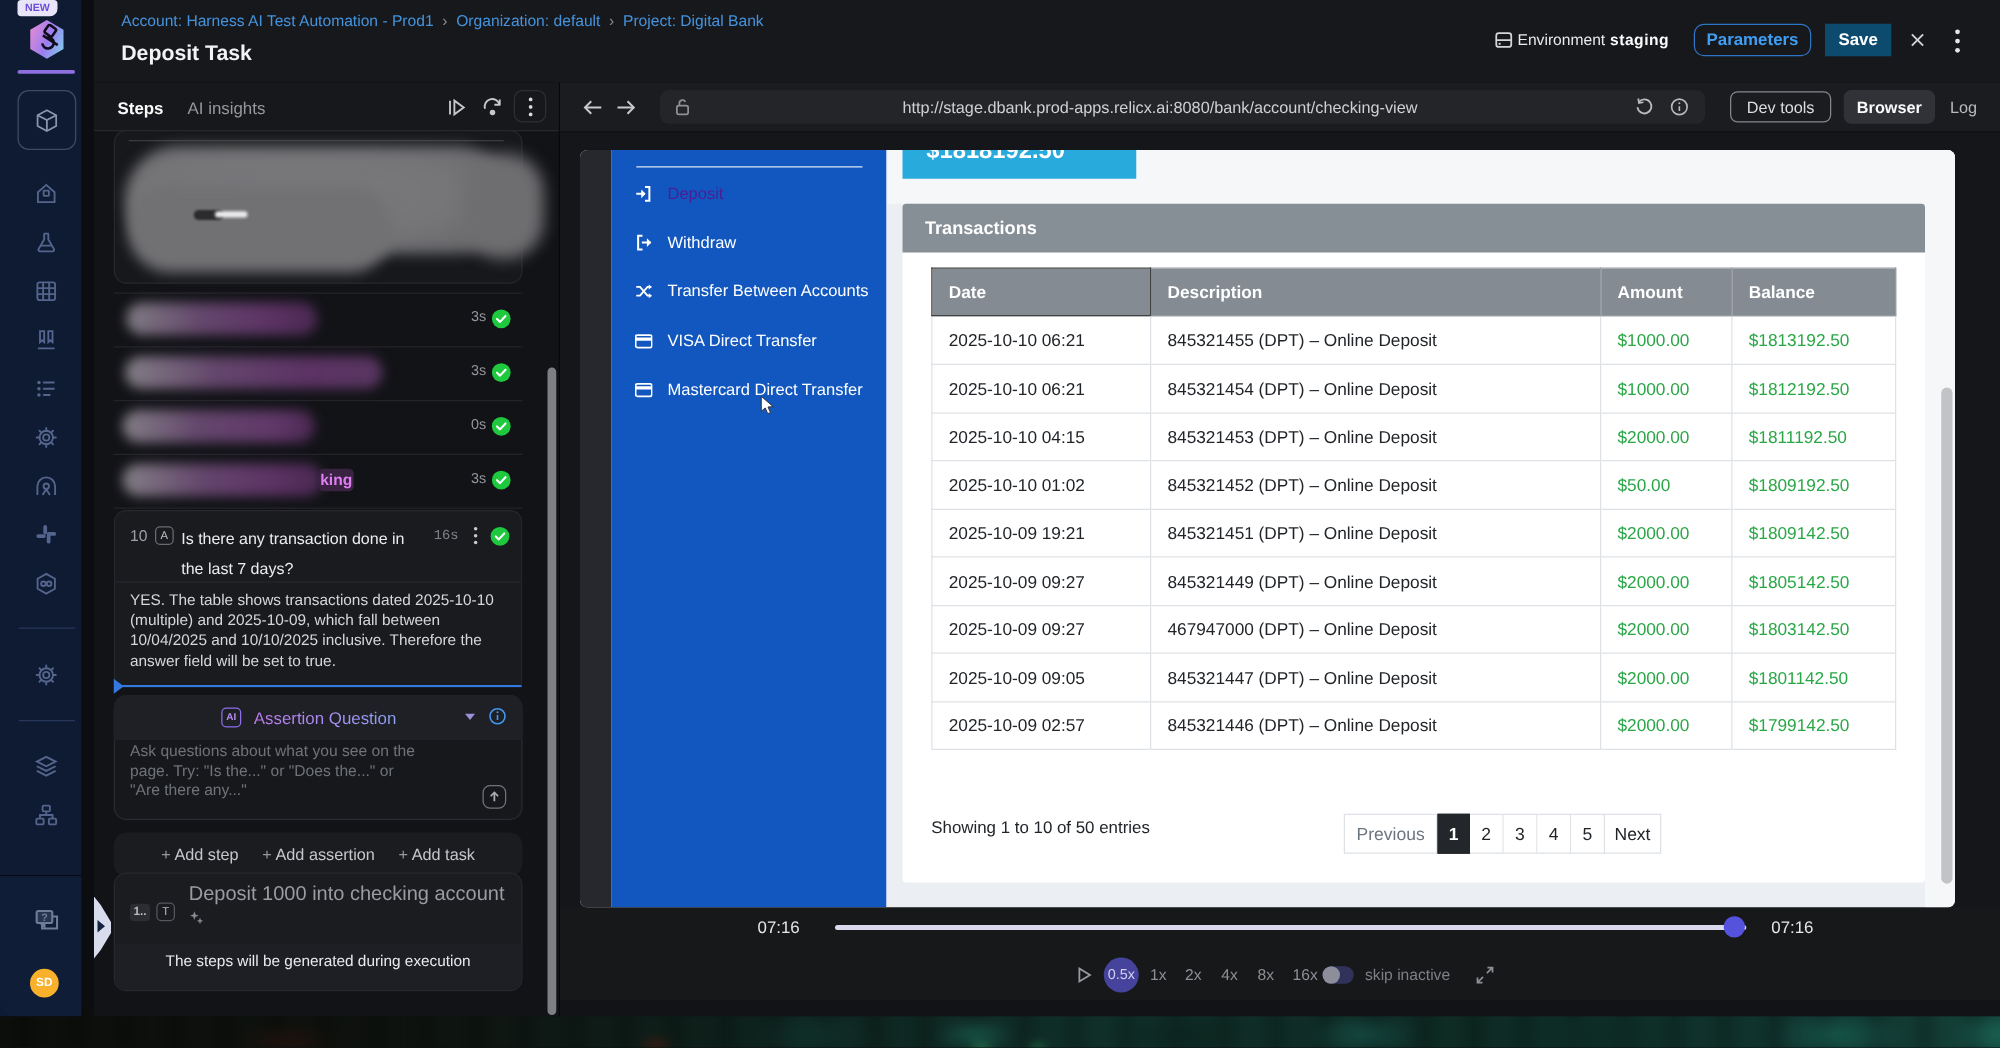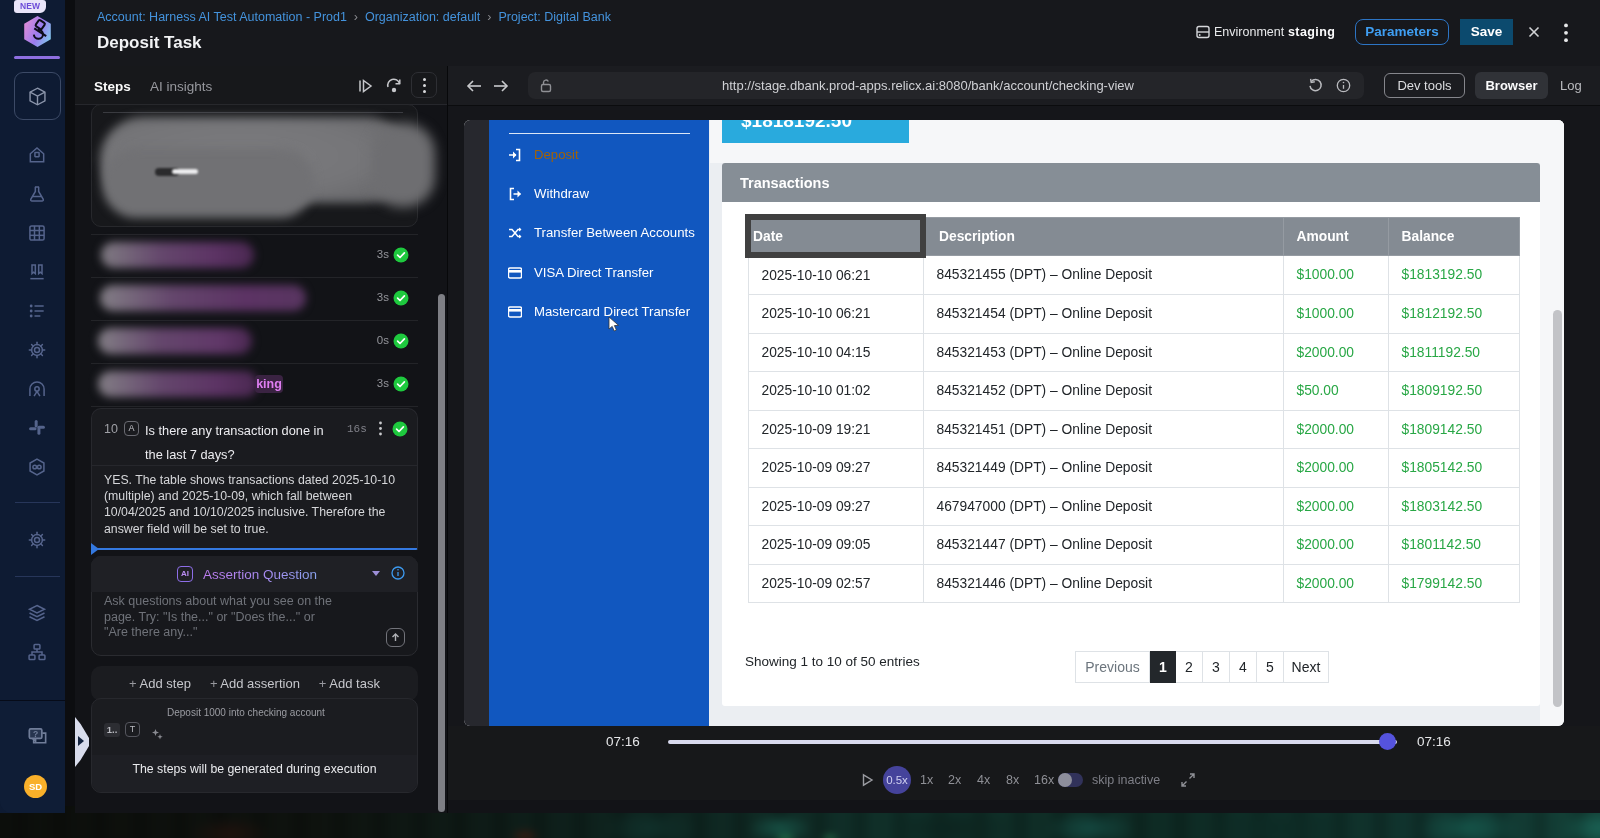--- a/index.html
+++ b/index.html
@@ -276,21 +276,21 @@
       </svg>
 
     <div class="abs" style="left:16px;top:600px;width:327px;height:35px;background:#1b1c20;border-radius:10px;display:flex;align-items:center;justify-content:center;gap:19px;font-size:13px;font-weight:500;color:#c6c7cc;">
         <span><span style="color:#97989e;font-weight:400;">+</span> Add step</span>
         <span><span style="color:#97989e;font-weight:400;">+</span> Add assertion</span>
         <span><span style="color:#97989e;font-weight:400;">+</span> Add task</span>
       </div>
 
     <div class="abs" style="left:16px;top:632px;width:327px;height:95px;background:#1b1c20;border:1px solid #27282d;border-radius:10px;"></div>
     <div class="abs" style="left:17px;top:689px;width:325px;height:37px;background:#1e1f24;border-radius:0 0 10px 10px;"></div>
-    <div class="abs" style="left:92px;top:641px;font-size:10px;font-weight:500;color:#9b9ca2;">Deposit 1000 into checking account</div>
+    <div class="abs" style="left:76px;top:641px;font-size:16px;font-weight:500;color:#9b9ca2;">Deposit 1000 into checking account</div>
     <div class="abs" style="left:29px;top:657px;width:16px;height:14px;background:#2c2d32;border-radius:3px;color:#b9bac0;font-size:9.5px;font-weight:bold;text-align:center;line-height:14px;">1..</div>
     <div class="abs" style="left:50px;top:656px;width:15px;height:15px;border:1.2px solid #55565e;border-radius:4px;color:#b9bac0;font-size:9px;text-align:center;line-height:13px;">T</div>
     <svg class="abs" style="left:76px;top:662px;" width="13" height="13" viewBox="0 0 13 13" fill="#8a8b92">
         <path d="M4.5 1 5.4 3.6 8 4.5 5.4 5.4 4.5 8 3.6 5.4 1 4.5 3.6 3.6Z"></path>
         <path d="M9 6 9.7 8 11.7 8.7 9.7 9.4 9 11.4 8.3 9.4 6.3 8.7 8.3 8Z"></path>
       </svg>
     <div class="abs" style="left:17px;top:696px;width:325px;text-align:center;font-size:12.3px;font-weight:500;color:#e9eaed;">The steps will be generated during execution</div>
 
     <div class="abs" style="left:363px;top:228px;width:7px;height:518px;background:#7e7f85;border-radius:4px;"></div>
   </div>
@@ -329,21 +329,21 @@
     <div class="abs" id="page" style="left:16px;top:54px;width:1100px;height:606px;border-radius:6px;background:#ebeef2;overflow:hidden;">
       <div class="abs" style="left:0;top:0;width:25px;height:606px;background:#27282e;"></div>
       <div class="abs" style="left:25px;top:0;width:220px;height:606px;background:#1157bf;"></div>
       <div class="abs" style="left:45px;top:13px;width:181px;height:1.2px;background:rgba(255,255,255,0.85);"></div>
 
       <svg class="abs" style="left:44px;top:28px;" width="14" height="14" viewBox="0 0 14 14" fill="none" stroke="#fff" stroke-width="1.6">
           <line x1="1" y1="7" x2="8" y2="7"></line>
           <path d="M5 3.5 8.5 7 5 10.5" fill="#fff" stroke="none"></path>
           <path d="M8 1.5 11.5 1.5 11.5 12.5 8 12.5"></path>
         </svg>
-      <div class="abs" style="left:70px;top:27px;font-size:13.2px;color:#a16207;">Deposit</div>
+      <div class="abs" style="left:70px;top:27px;font-size:13.2px;color:#4c1d95;">Deposit</div>
       <svg class="abs" style="left:44px;top:67px;" width="14" height="14" viewBox="0 0 14 14" fill="none" stroke="#fff" stroke-width="1.6">
           <path d="M6 1.5 2.5 1.5 2.5 12.5 6 12.5"></path>
           <line x1="5.5" y1="7" x2="12.5" y2="7"></line>
           <path d="M9.5 3.5 13 7 9.5 10.5" fill="#fff" stroke="none"></path>
         </svg>
       <div class="abs" style="left:70px;top:66px;font-size:13.2px;color:#fff;">Withdraw</div>
       <svg class="abs" style="left:44px;top:106px;" width="14" height="14" viewBox="0 0 14 14" fill="none" stroke="#fff" stroke-width="1.5">
           <path d="M1 3.5 4 3.5 10 10.5 13 10.5"></path>
           <path d="M1 10.5 4 10.5 10 3.5 13 3.5"></path>
           <path d="M11 1.5 13.5 3.5 11 5.5" fill="#fff" stroke="none"></path>
@@ -376,21 +376,21 @@
 
       <table style="position:absolute;left:281px;top:94px;width:771px;border-collapse:collapse;table-layout:fixed;font-family:'Liberation Sans',sans-serif;font-size:13.8px;color:#212529;">
         <colgroup>
             <col style="width:175px">
             <col style="width:360px">
             <col style="width:105px">
             <col style="width:131px">
           </colgroup>
         <tbody>
             <tr style="height:38px;background:#848b93;color:#fff;font-weight:bold;">
-          <td style="border:6px solid #404040;padding-left:2px;">Date</td>
+          <td style="border:1px solid #404040;padding-left:13px;">Date</td>
           <td style="border:1px solid #959ba2;padding-left:13px;">Description</td>
           <td style="border:1px solid #959ba2;padding-left:13px;">Amount</td>
           <td style="border:1px solid #959ba2;padding-left:13px;">Balance</td>
         </tr>
         <tr style="height:39px;">
               <td class="c1">2025-10-10 06:21</td>
               <td class="c1">845321455 (DPT) – Online Deposit</td>
               <td class="cg">$1000.00</td>
               <td class="cg">$1813192.50</td>
             </tr>

